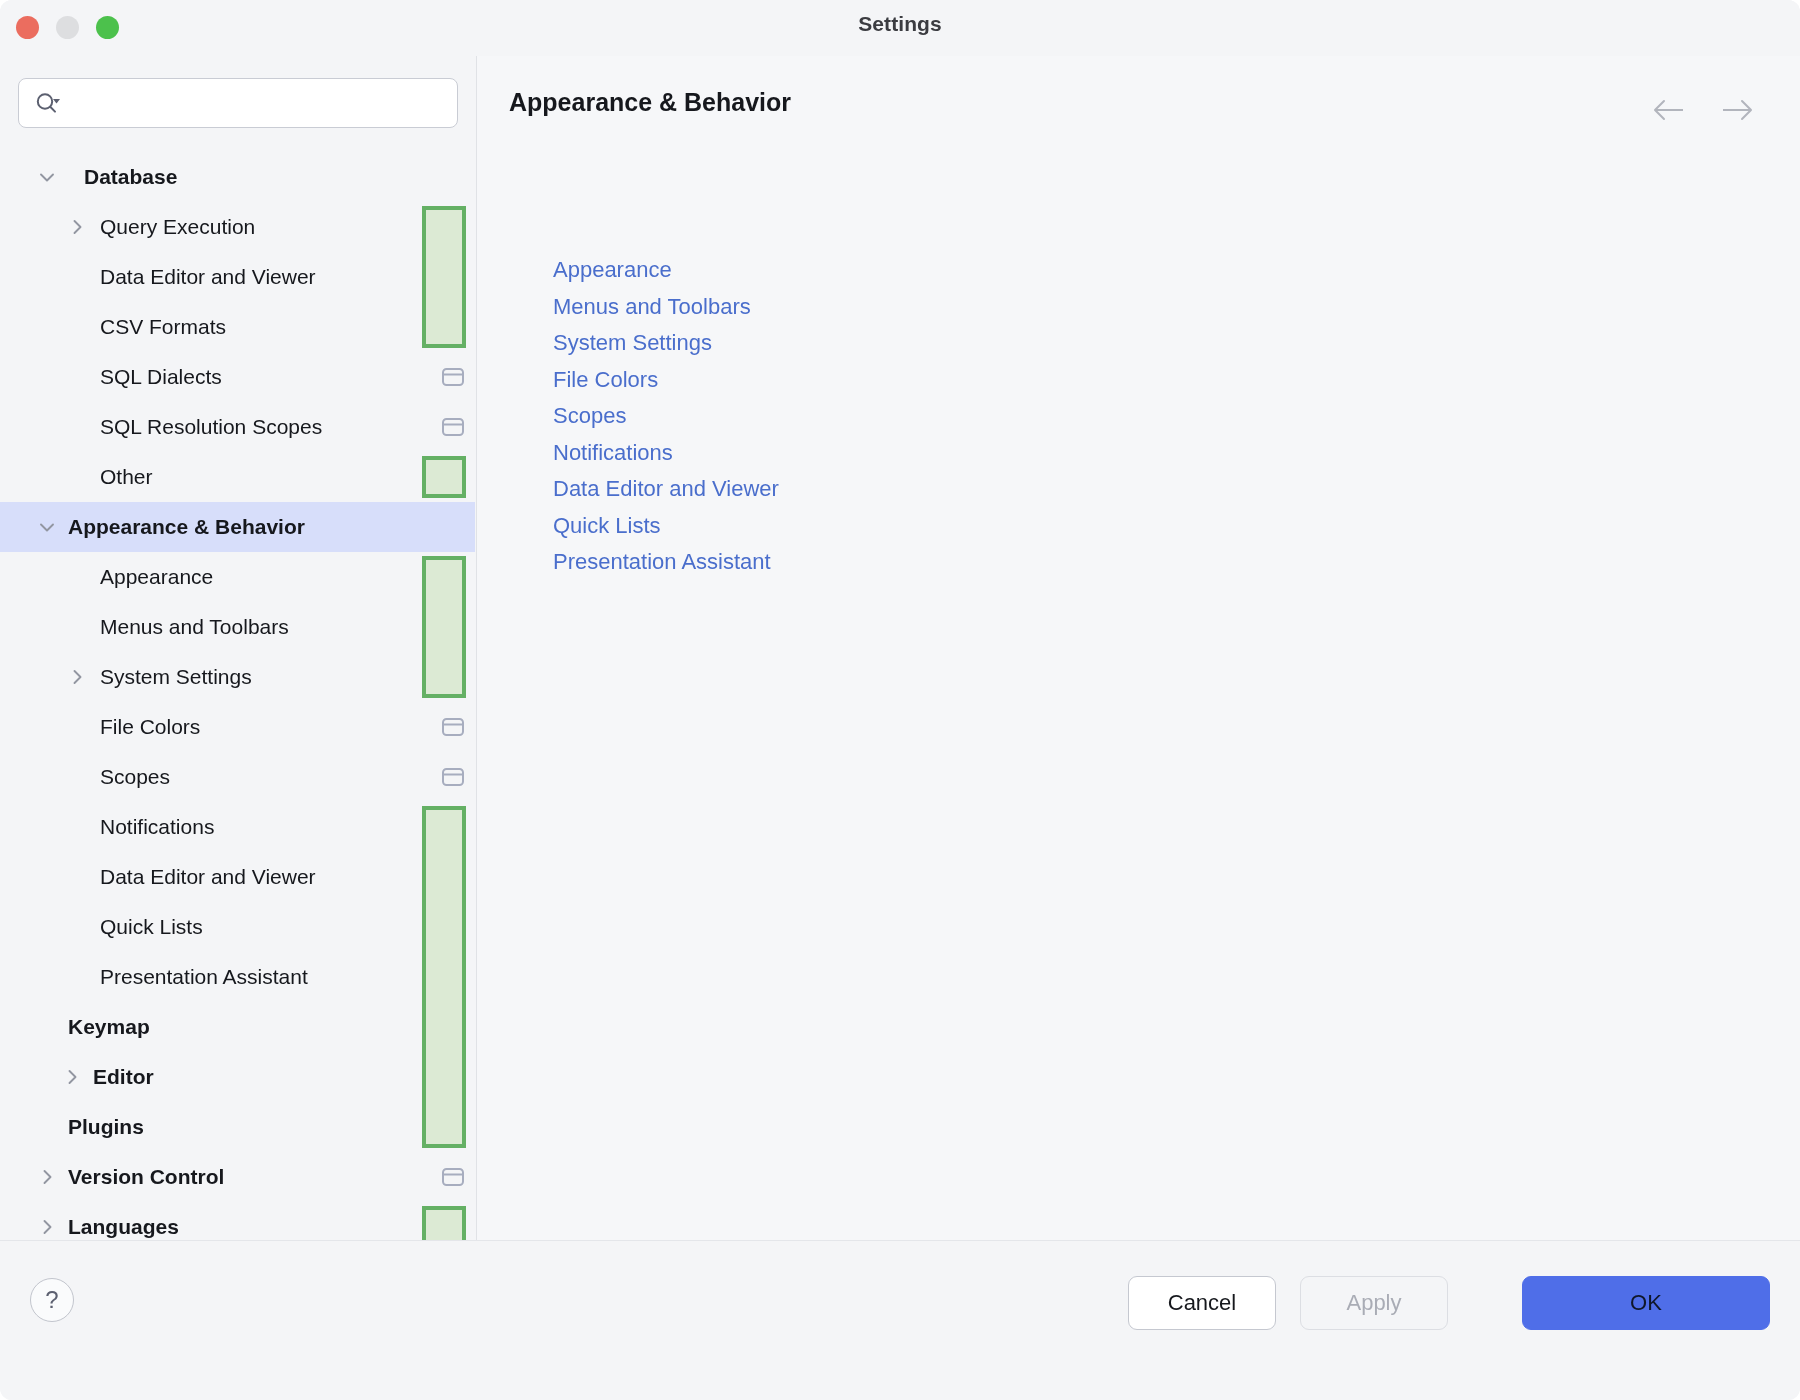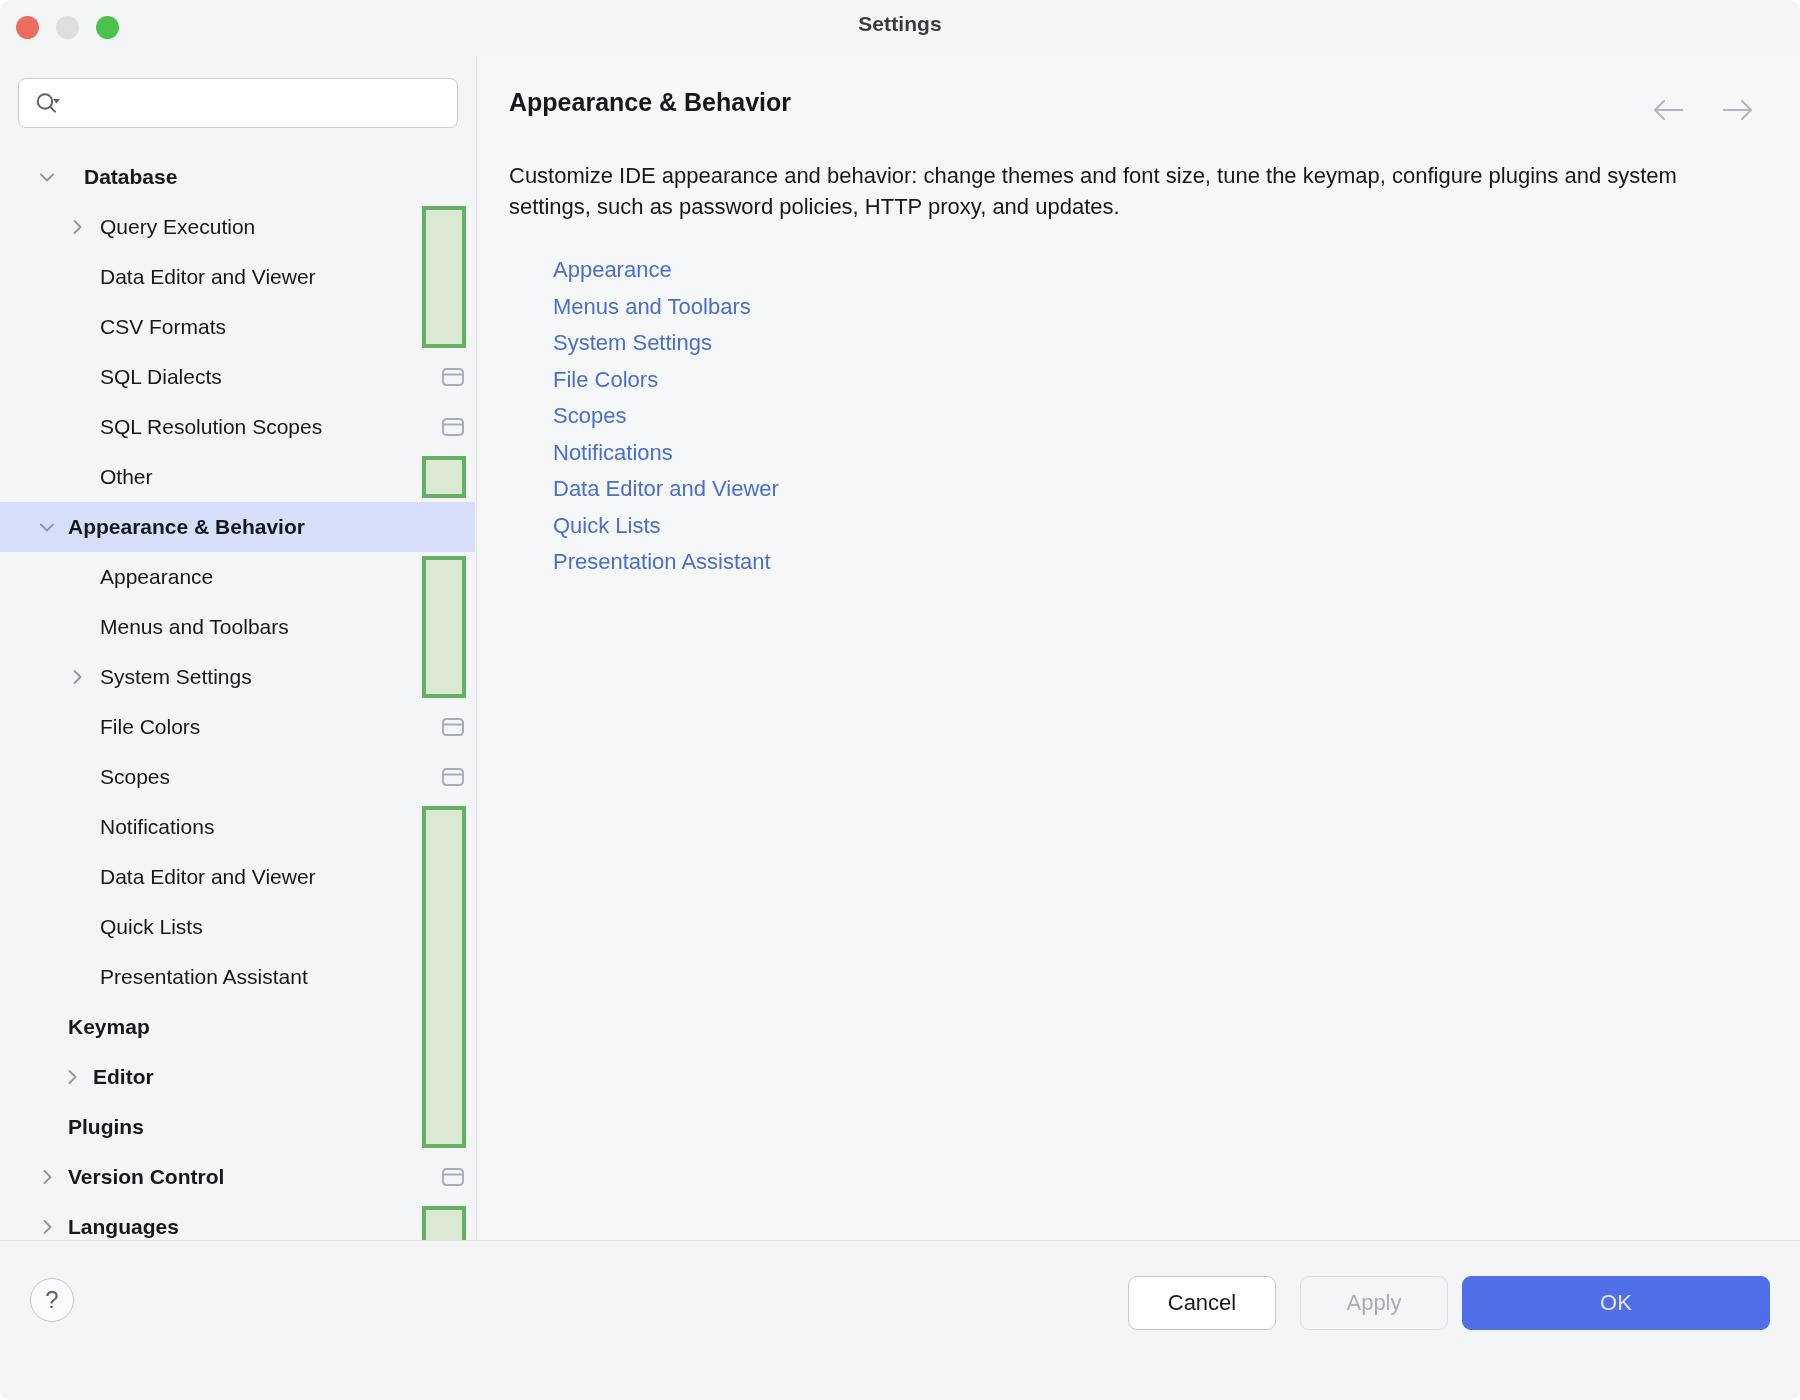--- a/index.html
+++ b/index.html
@@ -161,22 +161,22 @@
   }
   #btn-cancel {
     right: 524px; width: 148px;
     background: #ffffff; border: 1px solid #c5c8d0; color: #16181d; text-align: right;
   }
   #btn-apply {
     right: 352px; width: 148px;
     background: #f4f5f7; border: 1px solid #dcdee3; color: #a9acb5;
   }
   #btn-ok {
-    right: 30px; width: 308px;
-    background: #4f6ee8; border: 1px solid #4f6ee8; color: #e5e5e5;
+    right: 30px; width: 248px;
+    background: #4f6ee8; border: 1px solid #4f6ee8; color: #0f172a;
   }
 </style>
 </head>
 <body>
 
 <div id="window">
 
   <div id="titlebar">
     <div class="traffic close"></div>
     <div class="traffic min"></div>
@@ -340,21 +340,20 @@
         <polyline points="13,2 4,11 13,20" fill="none" stroke="#b2b5bd" stroke-width="2" stroke-linecap="round" stroke-linejoin="round"></polyline>
       </svg>
     </div>
     <div id="nav-fwd">
       <svg width="34" height="22" viewBox="0 0 34 22">
         <line x1="2" y1="11" x2="30" y2="11" stroke="#b2b5bd" stroke-width="2"></line>
         <polyline points="21,2 30,11 21,20" fill="none" stroke="#b2b5bd" stroke-width="2" stroke-linecap="round" stroke-linejoin="round"></polyline>
       </svg>
     </div>
 
-    <div id="panel-desc">Customize IDE appearance and behavior: change themes and font size, tune the keymap, configure plugins and system settings, such as password policies, HTTP proxy, and updates.</div>
 
     <div id="links">
         <a class="link" href="#" style="color: rgb(74, 110, 204);">Appearance</a>
         <a class="link" href="#" style="color: rgb(74, 110, 204);">Menus and Toolbars</a>
         <a class="link" href="#" style="color: rgb(74, 110, 204);">System Settings</a>
         <a class="link" href="#" style="color: rgb(74, 110, 204);">File Colors</a>
         <a class="link" href="#" style="color: rgb(74, 110, 204);">Scopes</a>
         <a class="link" href="#" style="color: rgb(74, 110, 204);">Notifications</a>
         <a class="link" href="#" style="color: rgb(74, 110, 204);">Data Editor and Viewer</a>
         <a class="link" href="#" style="color: rgb(74, 110, 204);">Quick Lists</a>

